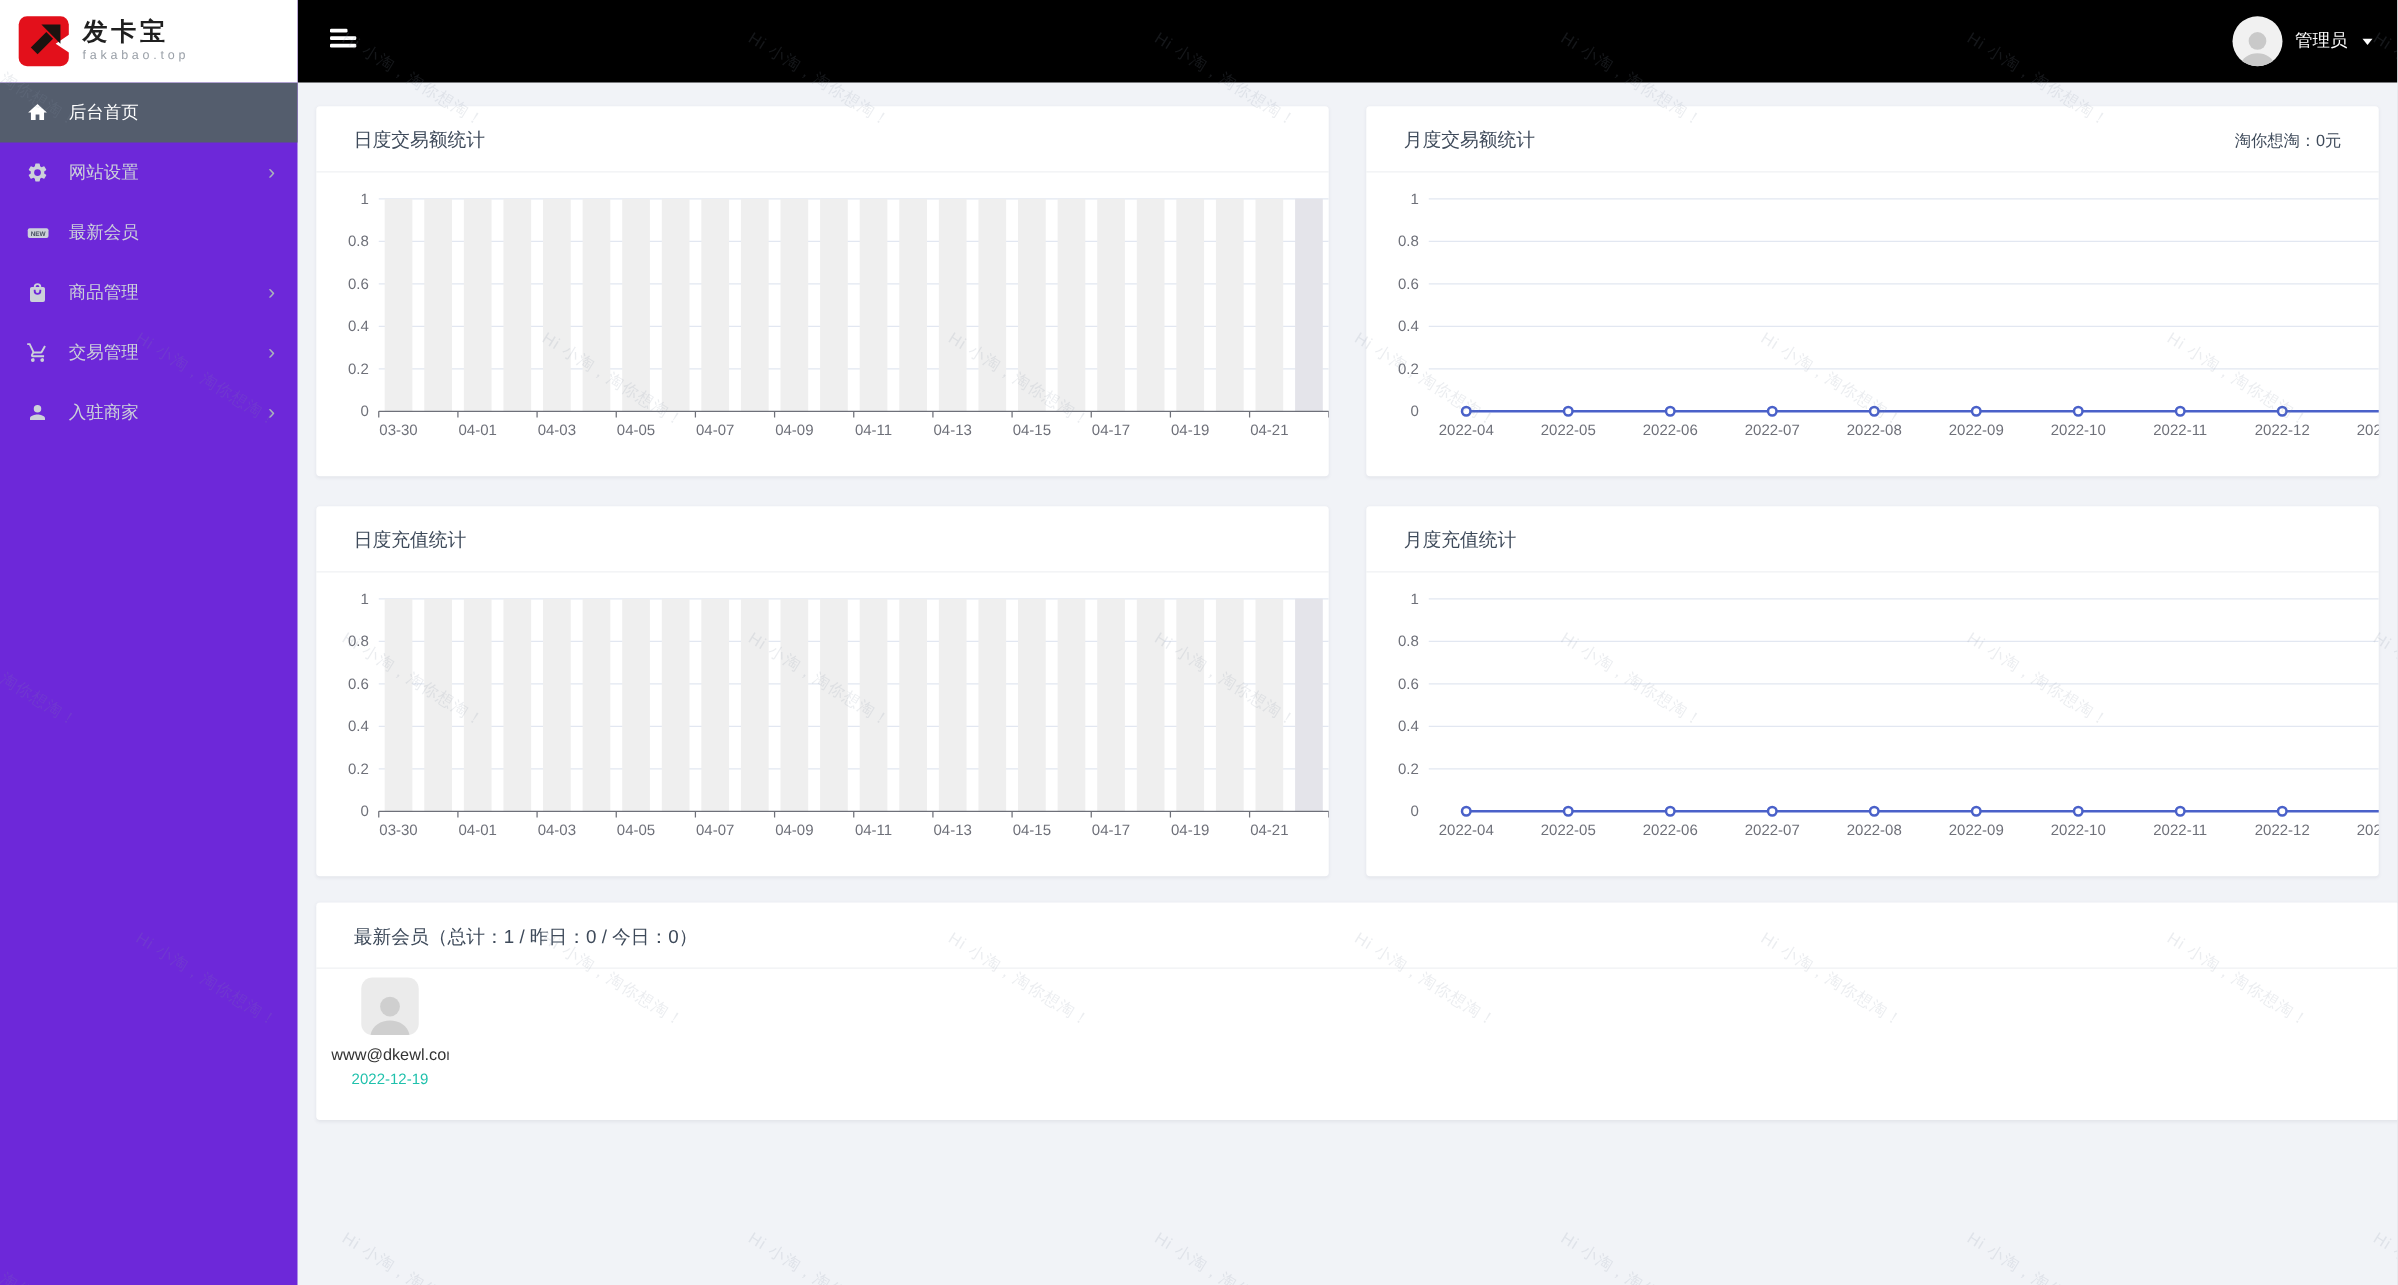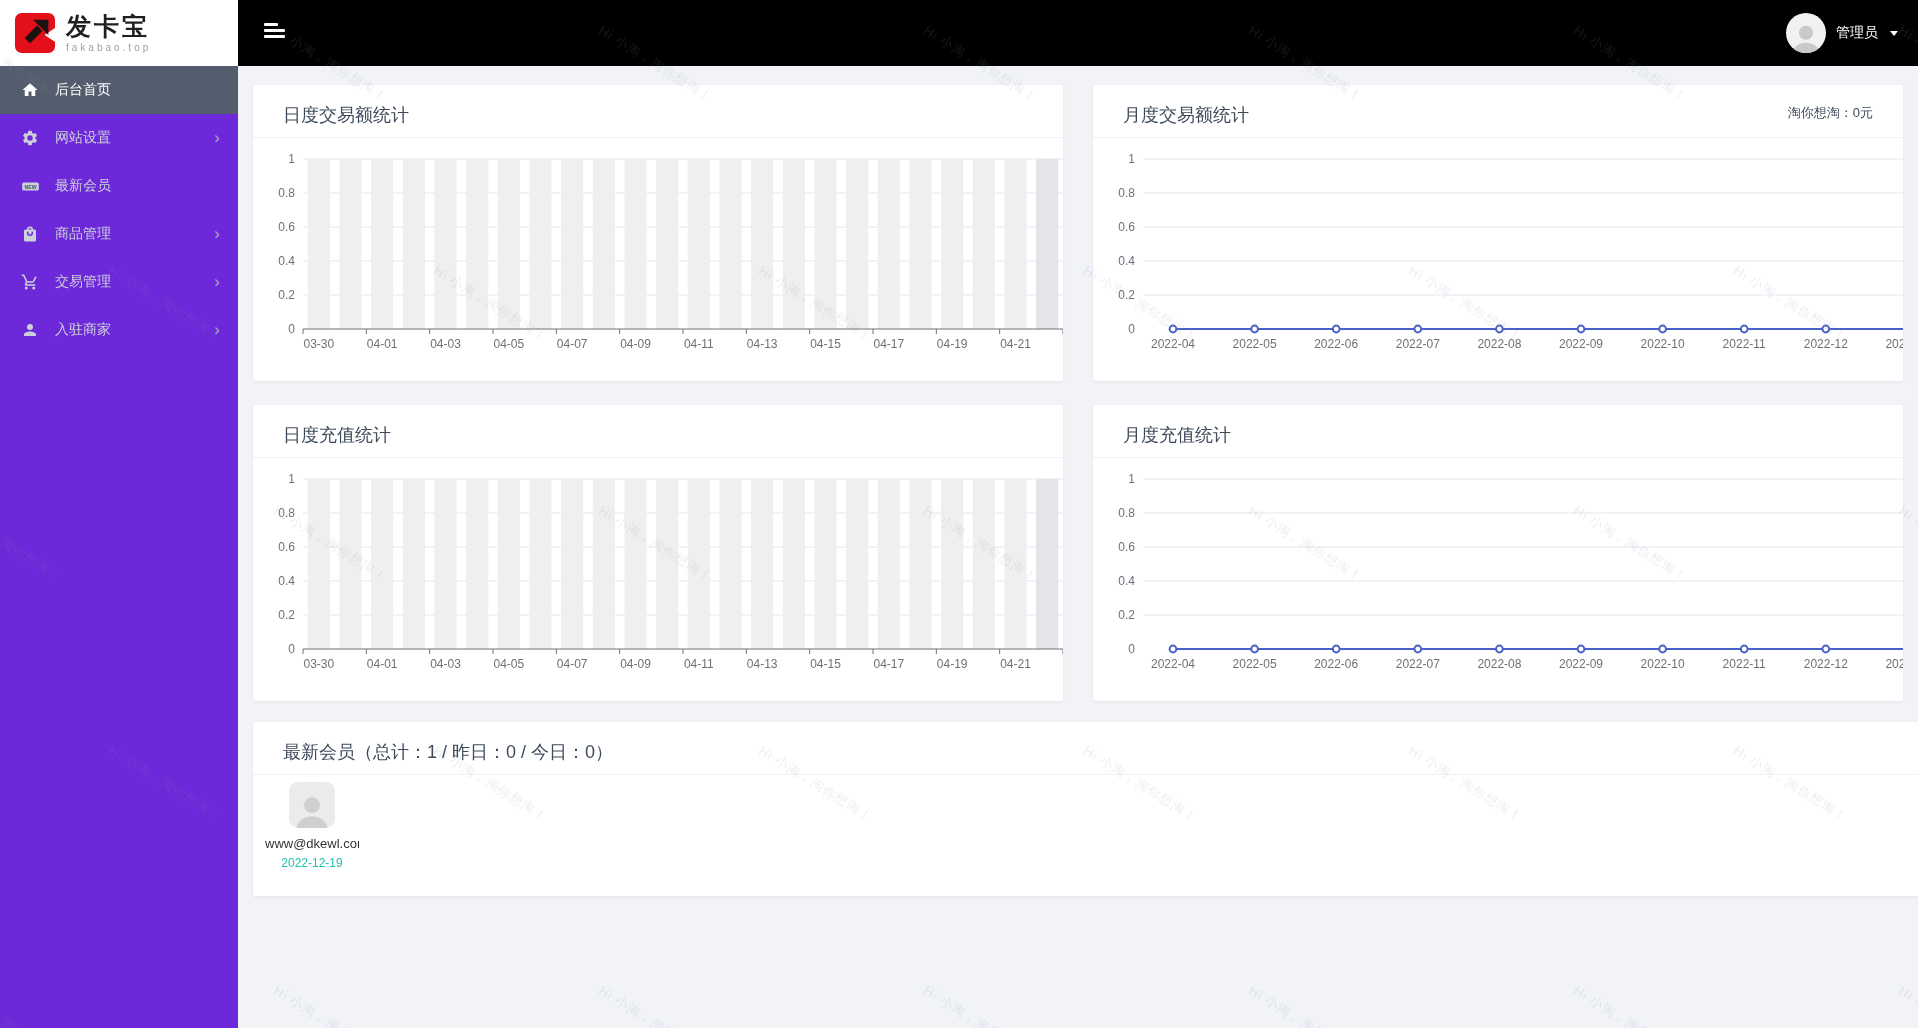--- a/index.html
+++ b/index.html
@@ -3,21 +3,21 @@
 <meta charset="utf-8">
 <style>
   html,body{margin:0;padding:0;background:#dfe2e8;}
   .stage{position:relative;width:1918px;height:1028px;overflow:hidden;background:#F1F3F7;
          font-family:"Liberation Sans","DejaVu Sans",sans-serif;}
   
   .sidebar{position:absolute;left:0;top:0;width:238px;height:1028px;background:#6d28d9;}
   .logo{position:absolute;left:0;top:0;width:238px;height:66px;background:#fff;
         display:flex;align-items:center;box-sizing:border-box;padding-left:14px;gap:10px;}
   .logo-texts{display:flex;flex-direction:column;line-height:1;}
-  .logo-t1{font-size:25px;font-weight:bold;color:#1f1f1f;letter-spacing:3px;}
+  .logo-t1{font-size:20px;font-weight:bold;color:#1f1f1f;letter-spacing:3px;}
   .logo-t2{font-size:10px;color:#9aa0a8;letter-spacing:3px;margin-top:4px;}
   .menu{position:absolute;top:66px;left:0;width:238px;}
   .side-item{height:48px;display:flex;align-items:center;padding:0 18px 0 20px;
              color:#ccd1d9;font-size:14px;cursor:pointer;}
   .side-item.active{background:#545d6d;color:#fff;}
   .side-item .ico{width:20px;height:20px;margin-right:15px;display:flex;align-items:center;justify-content:center;}
   .side-item .ico svg{display:block;}
   .side-item .lbl{flex:1;}
   .side-item .chev{color:#aab1bc;font-size:17px;line-height:1;margin-top:-2px;}
   
@@ -26,21 +26,21 @@
   .hamb i{display:block;height:3px;background:#fff;border-radius:1px;margin-bottom:3px;}
   .hamb i.s{width:14px;} .hamb i.l{width:21px;}
   .user{position:absolute;right:20px;top:13px;display:flex;align-items:center;gap:10px;
         color:#fff;font-size:14px;cursor:pointer;}
   .avatar{width:40px;height:40px;border-radius:50%;background:#f1f1f1;overflow:hidden;
           display:flex;align-items:flex-end;justify-content:center;}
   .caret{width:0;height:0;border-left:4px solid transparent;border-right:4px solid transparent;
          border-top:5px solid #fff;margin-left:2px;}
   
   .card{position:absolute;background:#fff;border-radius:3px;box-shadow:0 1px 3px rgba(60,70,90,.08);}
-  .card .ttl{position:absolute;left:30px;top:18px;font-size:18px;color:#3E4A5A;}
+  .card .ttl{position:absolute;left:30px;top:18px;font-size:15px;color:#3E4A5A;}
   .card .est{position:absolute;right:30px;top:19px;font-size:13px;color:#3E4A5A;}
   .card .hr{position:absolute;left:0;top:52px;width:100%;height:1px;background:#EFF1F4;}
   .chart-mount{position:absolute;left:0;top:0;width:100%;height:100%;}
   .chart-mount svg text{font-family:"Liberation Sans","DejaVu Sans",sans-serif;}
   
   .member-item{position:absolute;left:12px;top:60px;width:94px;text-align:center;cursor:pointer;}
   .m-avatar{width:46px;height:46px;border-radius:9px;background:#ebebeb;margin:0 auto;
             overflow:hidden;display:flex;align-items:flex-end;justify-content:center;}
   .m-email{display:block;margin-top:8px;font-size:13px;color:#333;white-space:nowrap;overflow:hidden;}
   .m-date{display:block;margin-top:5px;font-size:12px;color:#20C1AC;}

